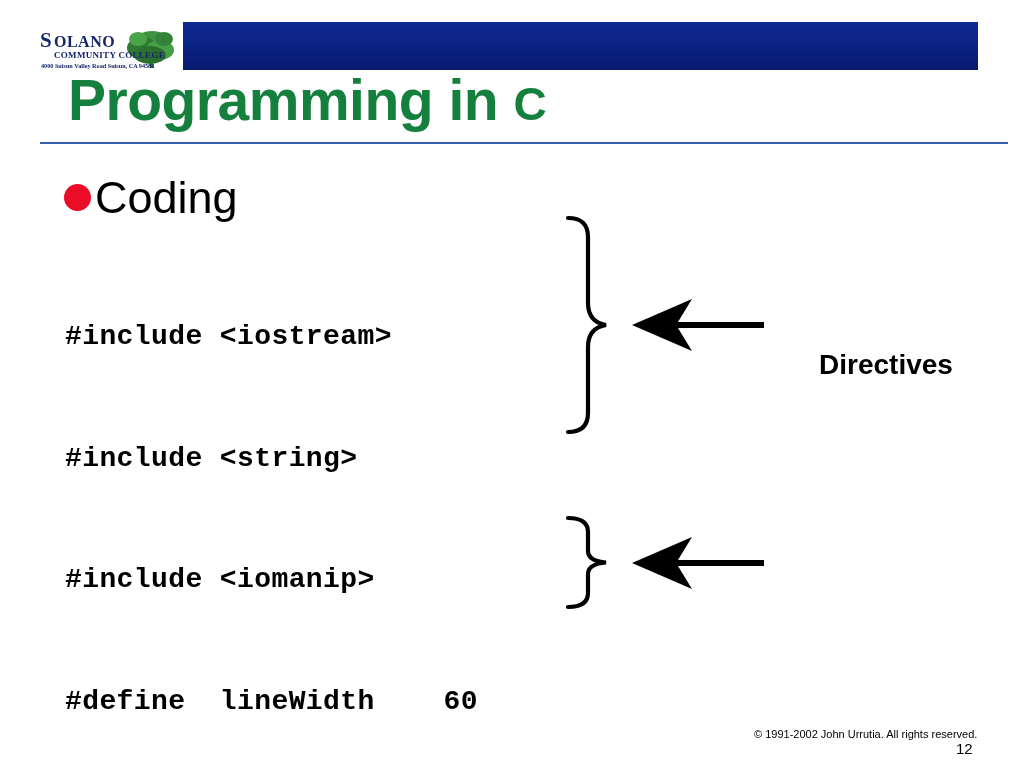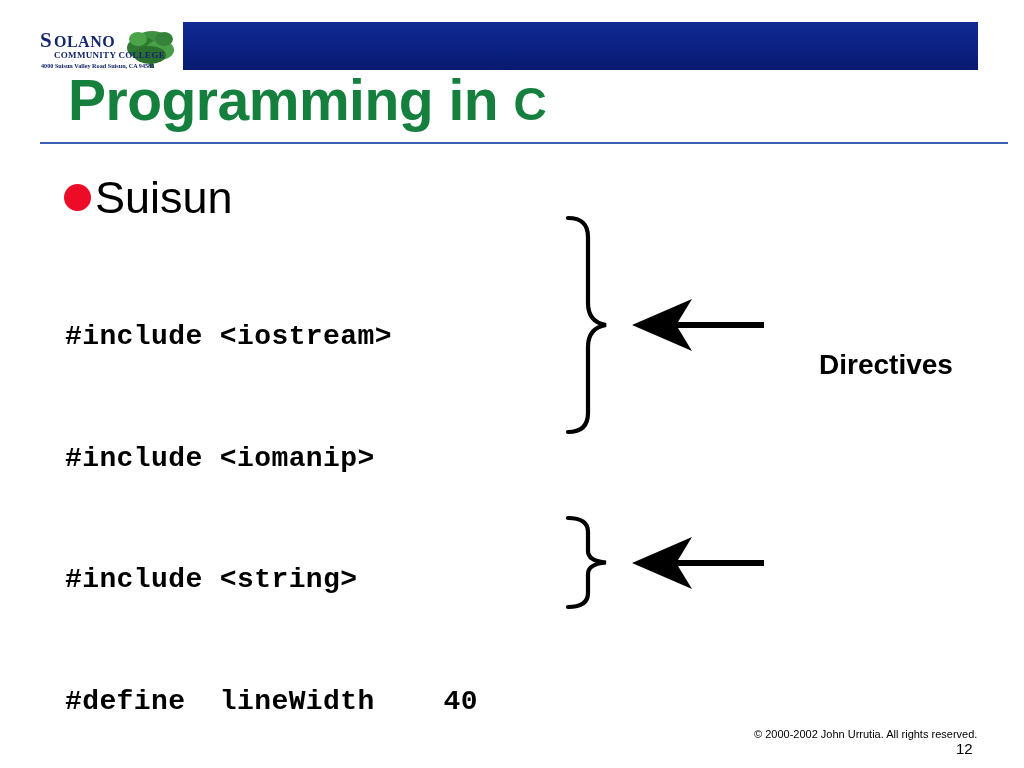--- a/index.html
+++ b/index.html
@@ -172,28 +172,28 @@
     <text x="3" y="42" font-family="'Liberation Serif', serif" font-weight="bold" font-size="6.2" fill="#14266b">4000 Suisun Valley Road   Suisun, CA  94585</text>
   </svg>
 </div>
 
 <div id="page-title"><span>Programming in </span><span class="lang">C</span></div>
 
 <div id="title-rule"></div>
 
 <div id="bullet-row">
   <span id="bullet-dot"></span>
-  <span id="bullet-label">Suisun</span>
+  <span id="bullet-label">Coding</span>
 </div>
 
 <div id="code-block">
   <div class="code-line">#include &lt;iostream&gt;</div>
+  <div class="code-line">#include &lt;string&gt;</div>
   <div class="code-line">#include &lt;iomanip&gt;</div>
-  <div class="code-line">#include &lt;string&gt;</div>
-  <div class="code-line">#define  lineWidth    40</div>
+  <div class="code-line">#define  lineWidth    60</div>
   
   
   
   
   
 </div>
 
 <div class="annotation" id="annot-directives">
   <svg class="brace-svg" width="60" height="220" viewBox="0 0 60 220">
     <path d="M2 3 Q22 3 22 22 L22 88 Q22 107 40 110 Q22 113 22 132 L22 198 Q22 217 2 217" fill="none" stroke="#000000" stroke-width="4.2" stroke-linecap="round"></path>
@@ -207,14 +207,14 @@
 <div class="annotation" id="annot-prototype">
   <svg class="brace-svg" width="60" height="95" viewBox="0 0 60 95">
     <path d="M2 3 Q22 3 22 17 L22 36 Q22 46 40 47.5 Q22 49 22 59 L22 78 Q22 92 2 92" fill="none" stroke="#000000" stroke-width="4.2" stroke-linecap="round"></path>
   </svg>
   <svg class="arrow-svg" style="left:66px; top:20px;" width="132" height="56" viewBox="0 0 132 56">
     <path d="M0 28 L60 2 L46 25 L132 25 L132 31 L46 31 L60 54 Z" fill="#000000"></path>
   </svg>
   <div class="annot-label"><br></div>
 </div>
 
-<div id="copyright">© 2000-2002 John Urrutia. All rights reserved.</div>
+<div id="copyright">© 1991-2002 John Urrutia. All rights reserved.</div>
 <div id="slide-number">12</div>
 
 </body></html>

